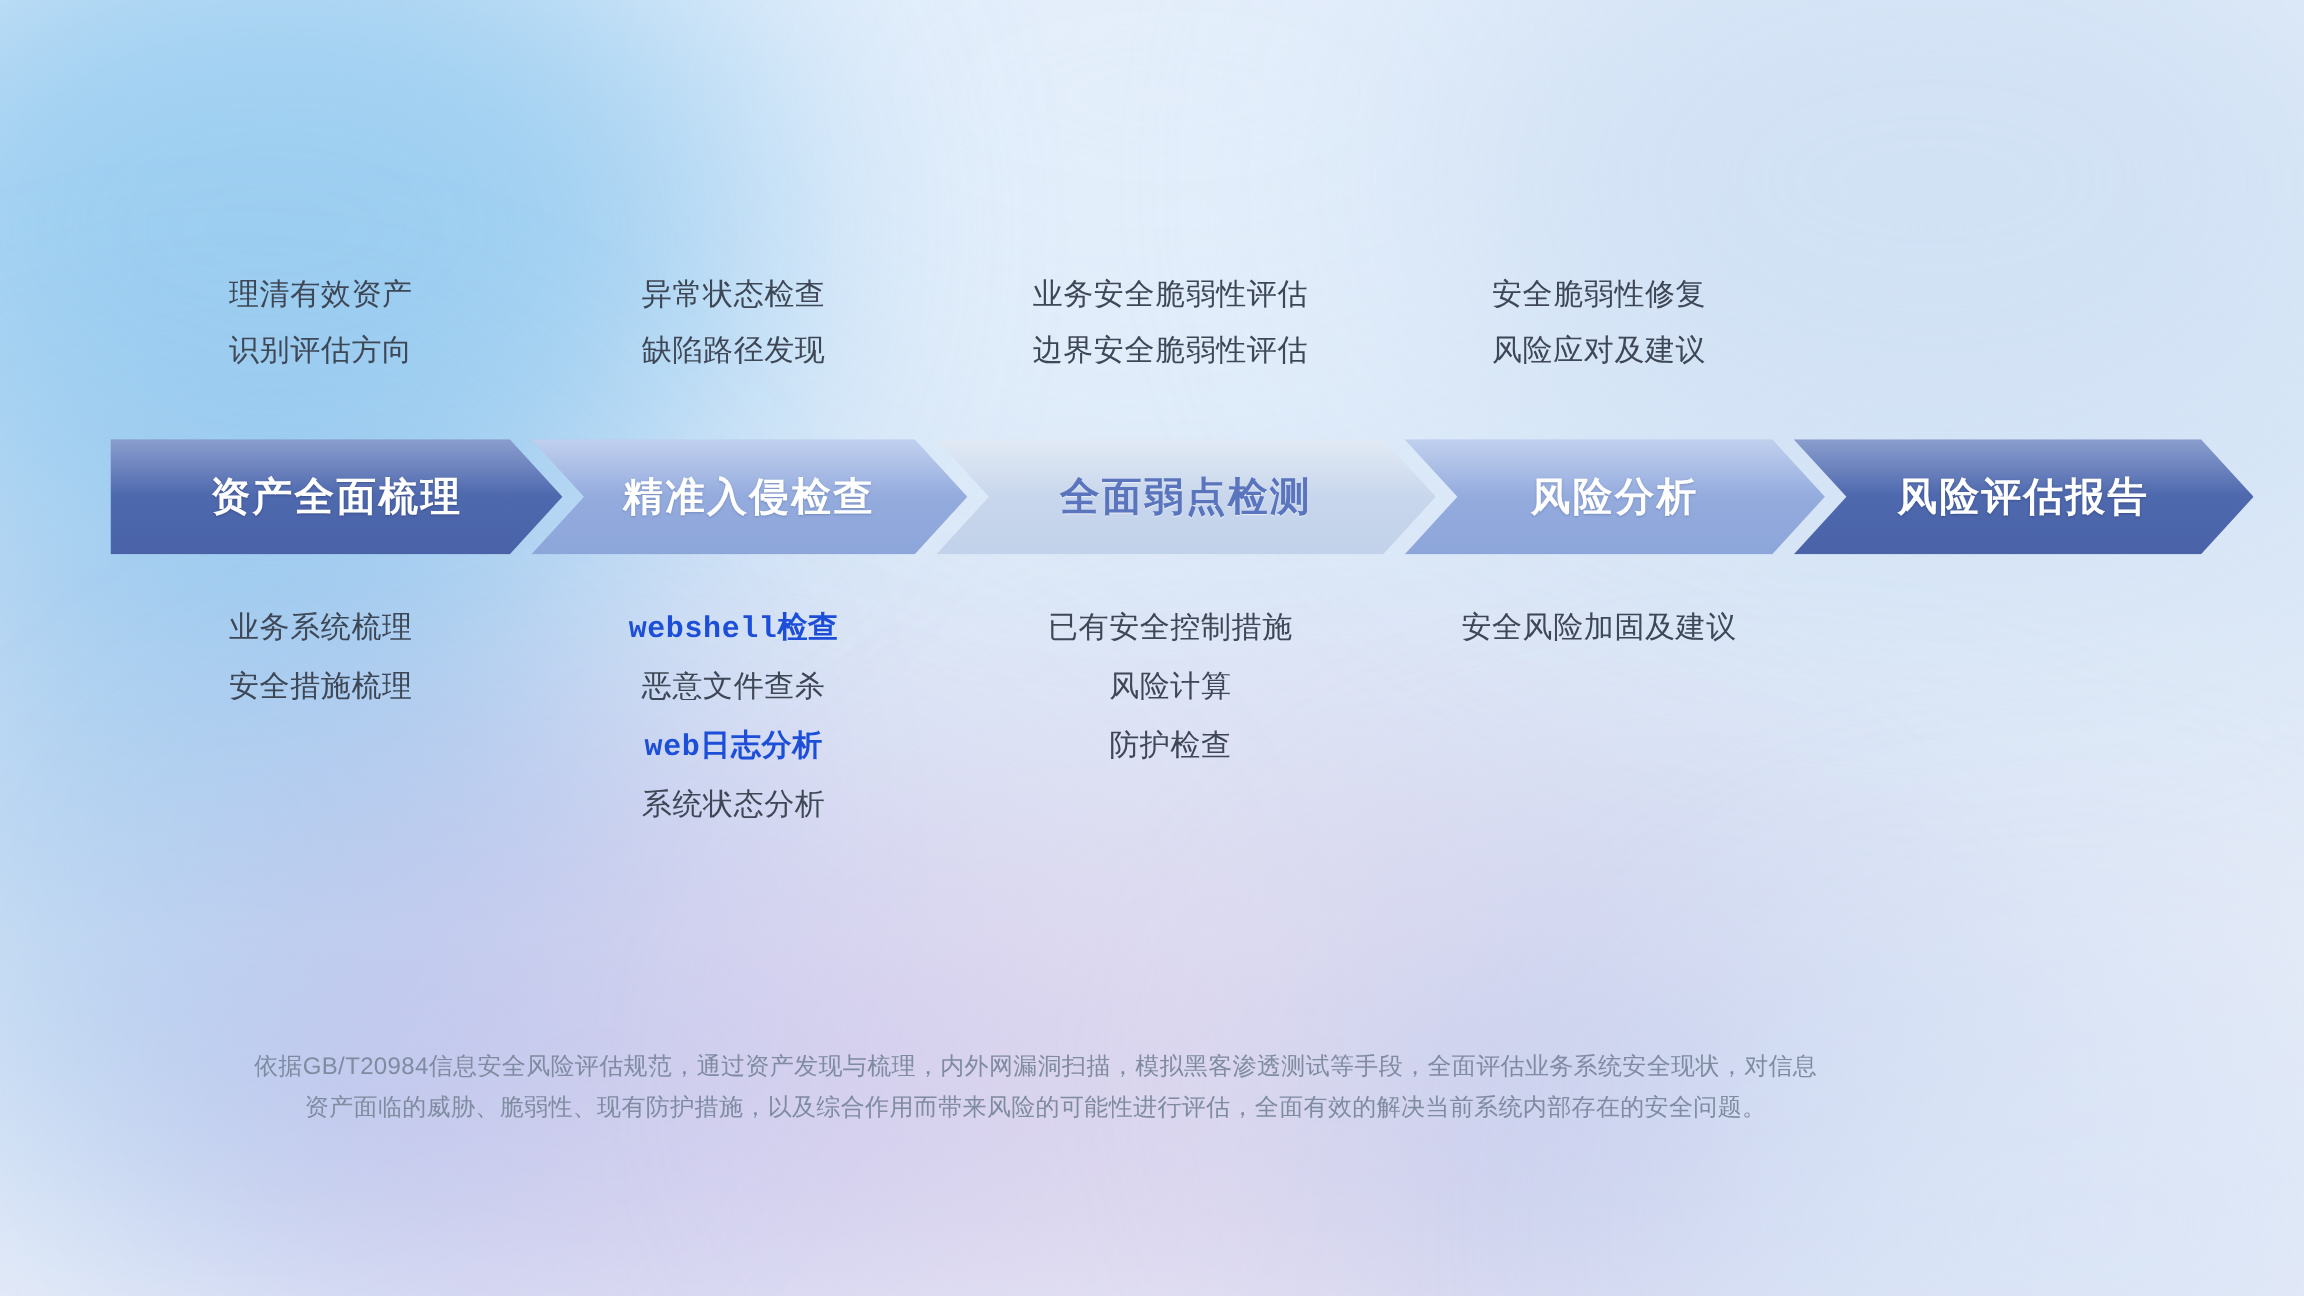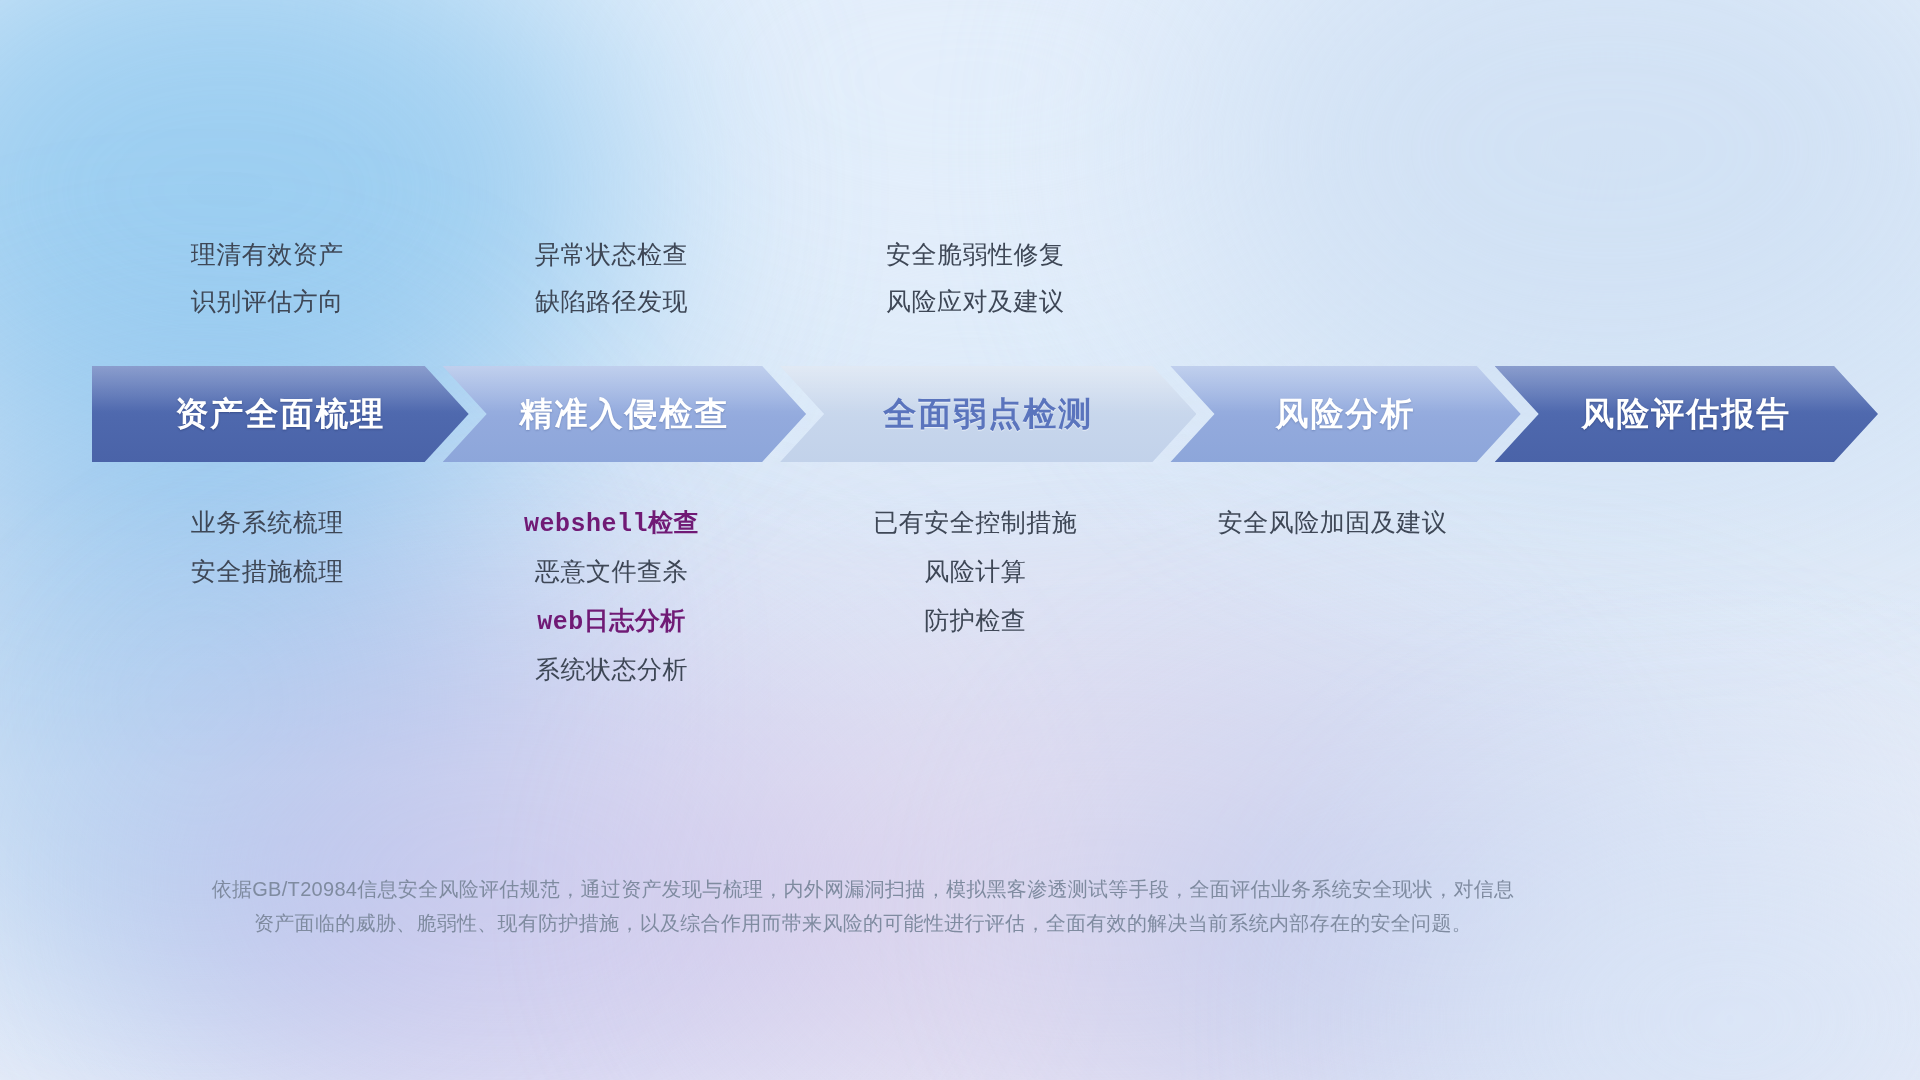--- a/index.html
+++ b/index.html
@@ -43,21 +43,21 @@
   
   .cols {
     position: absolute;
     left: 92px;
     width: 1760px;
     display: grid;
     grid-template-columns: 1.06fr 1.02fr 1.18fr .98fr 1.08fr;
   }
 
   
-  .top-row { top: 222px; height: 112px; }
+  .top-row { top: 212px; height: 112px; }
   .top-cell {
     display: flex; flex-direction: column;
     justify-content: center; align-items: center;
     gap: 14px;
     height: 112px;
   }
   .top-cell .line {
     font-size: 25px;
     color: #3e4756;
     letter-spacing: .5px;
@@ -106,21 +106,21 @@
     padding-top: 8px;
     font-family: Liberation Mono, monospace;
   }
   .bot-cell .item {
     font-size: 25px;
     color: #3e4756;
     line-height: 49px;
     white-space: nowrap;
     letter-spacing: .5px;
   }
-  .bot-cell .item.strong { font-weight: bold; color: #701a75; }
+  .bot-cell .item.strong { font-weight: bold; color: #1d4ed8; }
 
   
   .footer {
     position: absolute;
     left: 98px; top: 872px;
     width: 1530px;
     font-size: 20px;
     line-height: 34px;
     color: #7f8ba0;
     letter-spacing: .3px;
@@ -146,20 +146,24 @@
   <div class="cols top-row" id="top-row">
       <div class="top-cell">
         <div class="line">理清有效资产</div>
         <div class="line">识别评估方向</div>
       </div>
       <div class="top-cell">
         <div class="line">异常状态检查</div>
         <div class="line">缺陷路径发现</div>
       </div>
       <div class="top-cell">
+        <div class="line">业务安全脆弱性评估</div>
+        <div class="line">边界安全脆弱性评估</div>
+      </div>
+      <div class="top-cell">
         <div class="line">安全脆弱性修复</div>
         <div class="line">风险应对及建议</div>
       </div>
     </div>
 
   <div class="cols chev-row" id="chev-row">
       <div class="chev dark" style="z-index: 20;">
         <span class="label">资产全面梳理</span>
       </div>
       <div class="chev mid" style="z-index: 19;">

